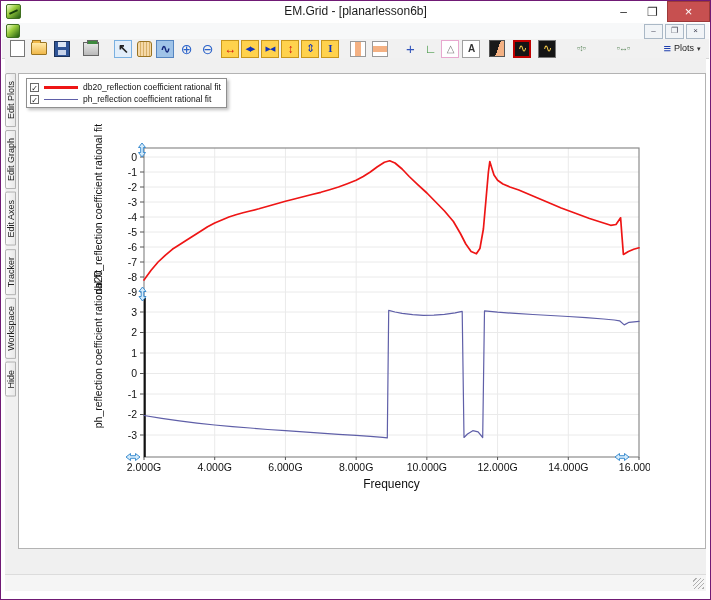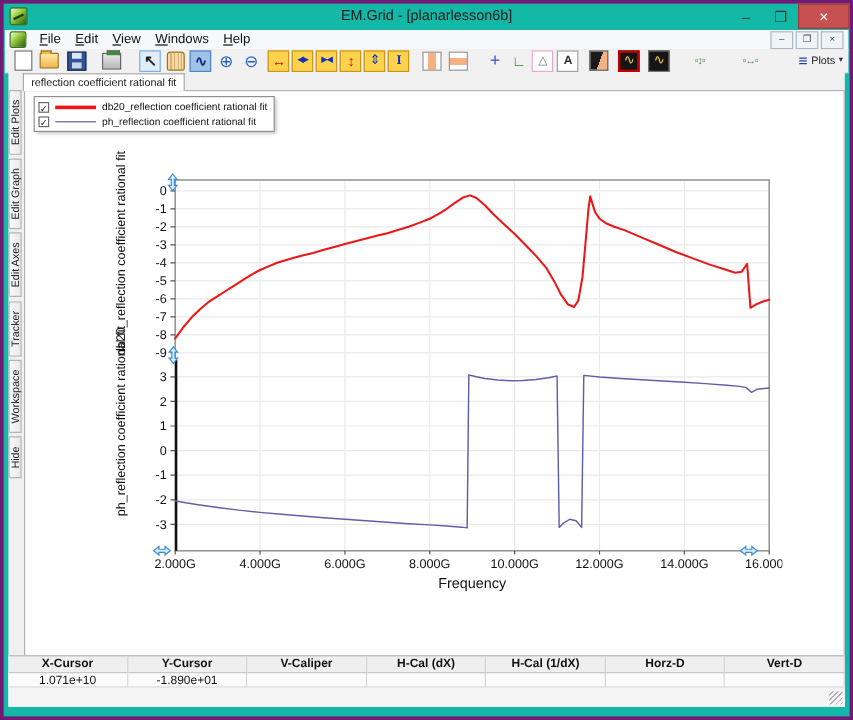--- a/index.html
+++ b/index.html
@@ -1,17 +1,17 @@
 <!DOCTYPE html>
 <html><head>
 <meta charset="utf-8">
 <style>
   html,body{margin:0;padding:0;width:711px;height:600px;overflow:hidden;
     font-family:"Liberation Sans",sans-serif;background:#b5d6f0;}
-  .win{position:absolute;inset:0;border:3px solid #701a75;background:#14b8a6;box-sizing:border-box;}
+  .win{position:absolute;inset:0;border:1px solid #701a75;background:#ffffff;box-sizing:border-box;}
   
   .titlebar{position:absolute;top:0;left:0;right:0;height:22px;}
   .app-logo{position:absolute;left:5px;top:3px;width:15px;height:15px;border:1px solid #3f7020;border-radius:2px;
     background:linear-gradient(135deg,#f2fbd8 0%,#9ccf3f 40%,#215c12 100%);box-sizing:border-box;}
   .app-logo:after{content:"";position:absolute;left:2px;top:6px;width:9px;height:2px;background:#173f0c;transform:rotate(-25deg);}
   .title{position:absolute;left:0;right:0;top:3px;text-align:center;font-size:12px;color:#1b1b1b;}
   .winbtns{position:absolute;right:0;top:0;display:flex;z-index:5;}
   .wb{width:29px;height:21px;display:flex;align-items:center;justify-content:center;font-size:12px;color:#333;cursor:default;}
   .wb.close{width:43px;background:#c75050;color:#fff;border:1px solid #9c3a3a;box-sizing:border-box;font-size:13px;}
   
@@ -83,27 +83,20 @@
     <div class="title">EM.Grid - [planarlesson6b]</div>
     <div class="winbtns">
       <div class="wb">–</div>
       <div class="wb">❐</div>
       <div class="wb close">×</div>
     </div>
   </div>
 
   <div class="menubar">
     <div class="mini-logo"></div>
-    <div id="menuItems" style="display:flex">
-        <div class="menu-item"><u>F</u>ile</div>
-        <div class="menu-item"><u>E</u>dit</div>
-        <div class="menu-item"><u>V</u>iew</div>
-        <div class="menu-item"><u>W</u>indows</div>
-        <div class="menu-item"><u>H</u>elp</div>
-      </div>
     <div class="mdictl" id="mdiBtns">
         <div class="mdib">–</div>
         <div class="mdib">❐</div>
         <div class="mdib">×</div>
       </div>
   </div>
 
   <div class="toolbar" id="toolbar">
       <div class="tbtn" style="margin-left: 6px;">
         <span class="art-page"></span>
@@ -184,23 +177,20 @@
         <span style="color: rgb(95, 138, 95); font-size: 9px; letter-spacing: -1px;">▫↔▫</span>
       </div>
       <div class="tbtn art-layout" style="margin-left: 16px; min-width: 56px;">
         <span class="lay-bars">≡</span>
         <span>Plots</span>
         <span class="lay-caret">▾</span>
       </div>
     </div>
 
   <div class="content">
-    <div class="tabstrip">
-      <div class="tab">reflection coefficient rational fit</div>
-    </div>
 
     <div class="workrow">
       <div class="sidebar" id="sidebar">
           <div class="side-tab">Edit Plots</div>
           <div class="side-tab">Edit Graph</div>
           <div class="side-tab">Edit Axes</div>
           <div class="side-tab">Tracker</div>
           <div class="side-tab">Workspace</div>
           <div class="side-tab">Hide</div>
         </div>
@@ -299,34 +289,18 @@
               <polyline points="54.0,178.0 61.1,168.3 68.1,160.0 75.2,153.3 82.3,147.3 89.4,142.8 96.4,138.3 103.5,133.8 110.6,129.3 117.6,124.8 124.7,121.0 131.8,118.0 138.9,115.0 145.9,112.8 153.0,110.8 160.1,109.0 168.9,106.8 177.8,104.2 186.6,101.8 195.4,99.3 204.3,97.0 213.1,94.8 221.9,92.5 230.8,90.3 239.6,87.7 248.5,85.0 257.3,81.7 266.1,78.3 273.2,74.5 280.3,70.0 287.4,64.8 294.4,60.3 299.7,58.8 305.0,61.0 312.1,67.0 319.2,74.5 328.0,82.8 336.9,91.0 345.7,100.0 354.5,109.0 363.4,119.5 370.4,131.5 375.8,142.0 381.1,149.5 386.4,151.8 389.9,146.5 393.4,127.0 396.3,94.0 398.4,70.0 399.8,59.5 401.6,65.5 404.0,73.0 407.6,78.3 412.9,82.0 419.9,85.0 428.8,88.0 442.9,94.0 457.1,100.0 471.2,106.0 485.4,111.3 499.5,116.5 513.6,121.0 520.7,123.3 526.0,122.5 530.6,115.8 532.0,134.5 533.4,152.5 538.4,149.5 543.7,147.3 549.0,145.8" fill="none" stroke="#ee1515" stroke-width="1.7" stroke-linejoin="round" stroke-linecap="round"></polyline>
               <polyline points="54.0,313.5 71.7,316.4 89.4,318.9 107.0,321.1 124.7,323.0 142.4,324.6 160.1,326.0 177.8,327.5 195.4,328.7 213.1,329.9 230.8,331.2 248.5,332.4 266.1,333.4 280.3,334.4 292.7,335.3 297.3,335.9 298.7,208.4 305.0,210.0 312.1,211.4 322.7,212.7 333.3,213.3 343.9,213.1 354.5,212.3 365.1,210.8 372.2,209.4 374.0,335.5 377.5,332.0 382.8,328.7 388.1,329.9 392.7,335.5 394.5,208.8 407.6,210.2 425.3,211.4 442.9,212.5 460.6,213.5 478.3,214.5 496.0,215.7 513.6,217.0 524.3,218.0 529.6,218.8 534.2,222.9 539.1,220.3 549.0,219.4" fill="none" stroke="#5f5fa8" stroke-width="1.2" stroke-linejoin="round" stroke-linecap="round"></polyline>
               <path d="M0 -7 L3.5 -2.5 L1.3 -2.5 L1.3 2.5 L3.5 2.5 L0 7 L-3.5 2.5 L-1.3 2.5 L-1.3 -2.5 L-3.5 -2.5 Z" transform="translate(52 48) rotate(0)" fill="#d6ecfb" stroke="#3e8ed0" stroke-width="1"></path>
               <path d="M0 -7 L3.5 -2.5 L1.3 -2.5 L1.3 2.5 L3.5 2.5 L0 7 L-3.5 2.5 L-1.3 2.5 L-1.3 -2.5 L-3.5 -2.5 Z" transform="translate(52.5 192) rotate(0)" fill="#d6ecfb" stroke="#3e8ed0" stroke-width="1"></path>
               <path d="M0 -7 L3.5 -2.5 L1.3 -2.5 L1.3 2.5 L3.5 2.5 L0 7 L-3.5 2.5 L-1.3 2.5 L-1.3 -2.5 L-3.5 -2.5 Z" transform="translate(43 355) rotate(90)" fill="#d6ecfb" stroke="#3e8ed0" stroke-width="1"></path>
               <path d="M0 -7 L3.5 -2.5 L1.3 -2.5 L1.3 2.5 L3.5 2.5 L0 7 L-3.5 2.5 L-1.3 2.5 L-1.3 -2.5 L-3.5 -2.5 Z" transform="translate(532 355) rotate(90)" fill="#d6ecfb" stroke="#3e8ed0" stroke-width="1"></path>
             </svg></div>
       </div>
     </div>
 
-    <div class="statusTable" id="statusTable">
-        <div class="st-h">X-Cursor</div>
-        <div class="st-h">Y-Cursor</div>
-        <div class="st-h">V-Caliper</div>
-        <div class="st-h">H-Cal (dX)</div>
-        <div class="st-h">H-Cal (1/dX)</div>
-        <div class="st-h">Horz-D</div>
-        <div class="st-h">Vert-D</div>
-        <div class="st-v">1.071e+10</div>
-        <div class="st-v">-1.890e+01</div>
-        <div class="st-v"></div>
-        <div class="st-v"></div>
-        <div class="st-v"></div>
-        <div class="st-v"></div>
-        <div class="st-v"></div>
-      </div>
     <div class="statusbar">
       <div class="grip"></div>
     </div>
   </div>
 
 </div>
 
 </body></html>

